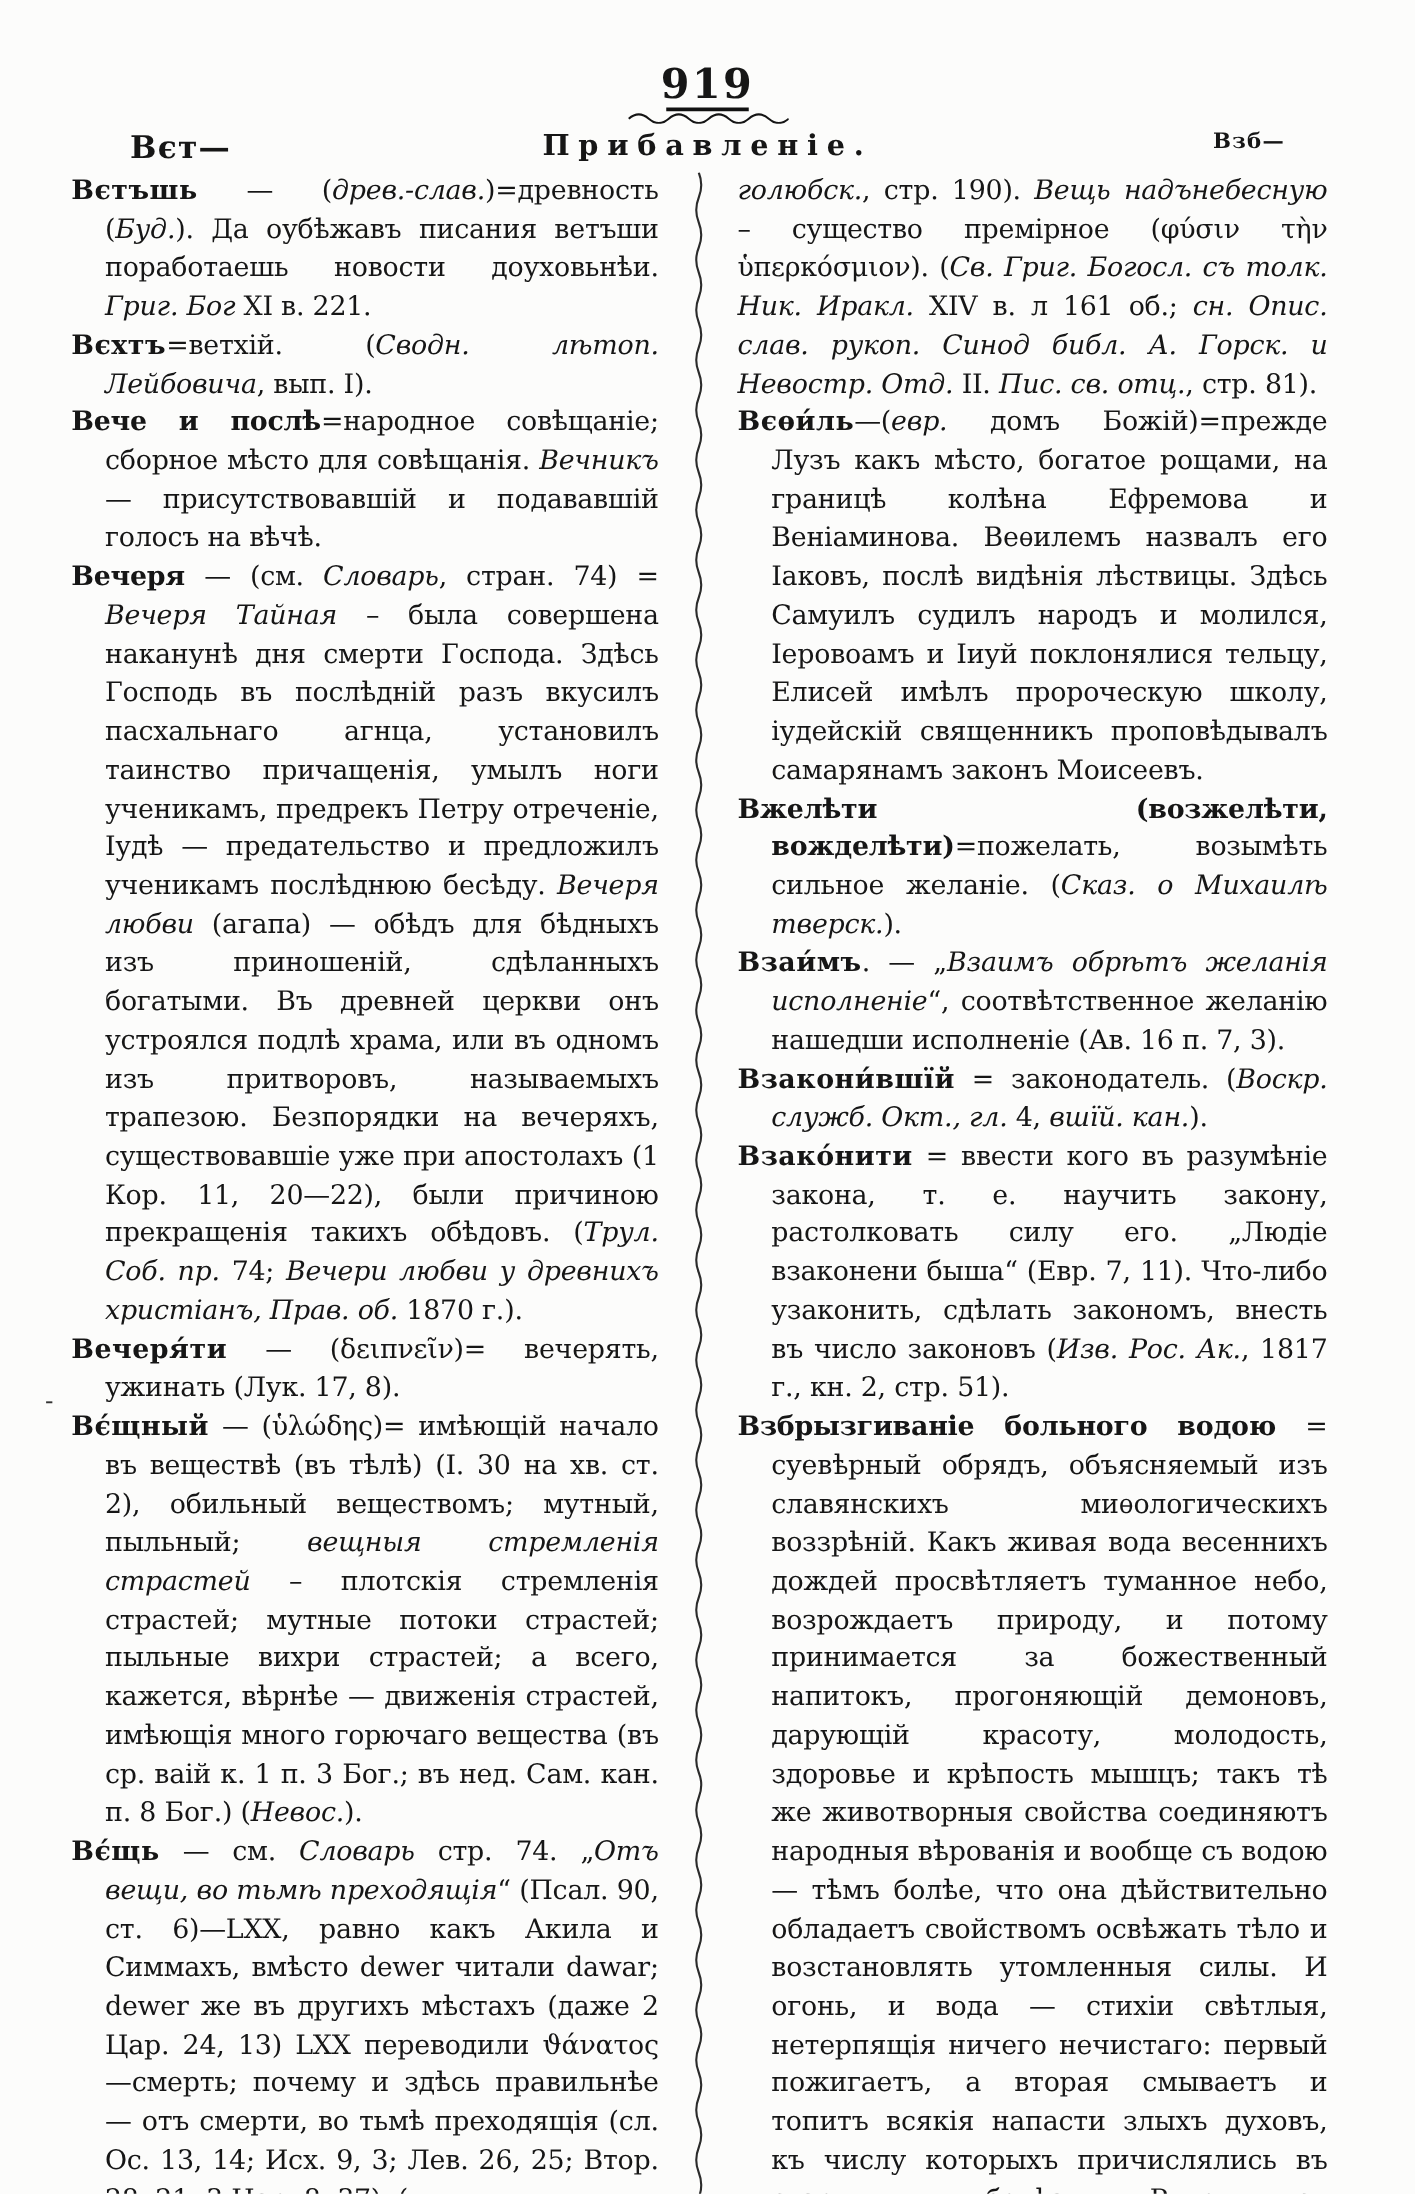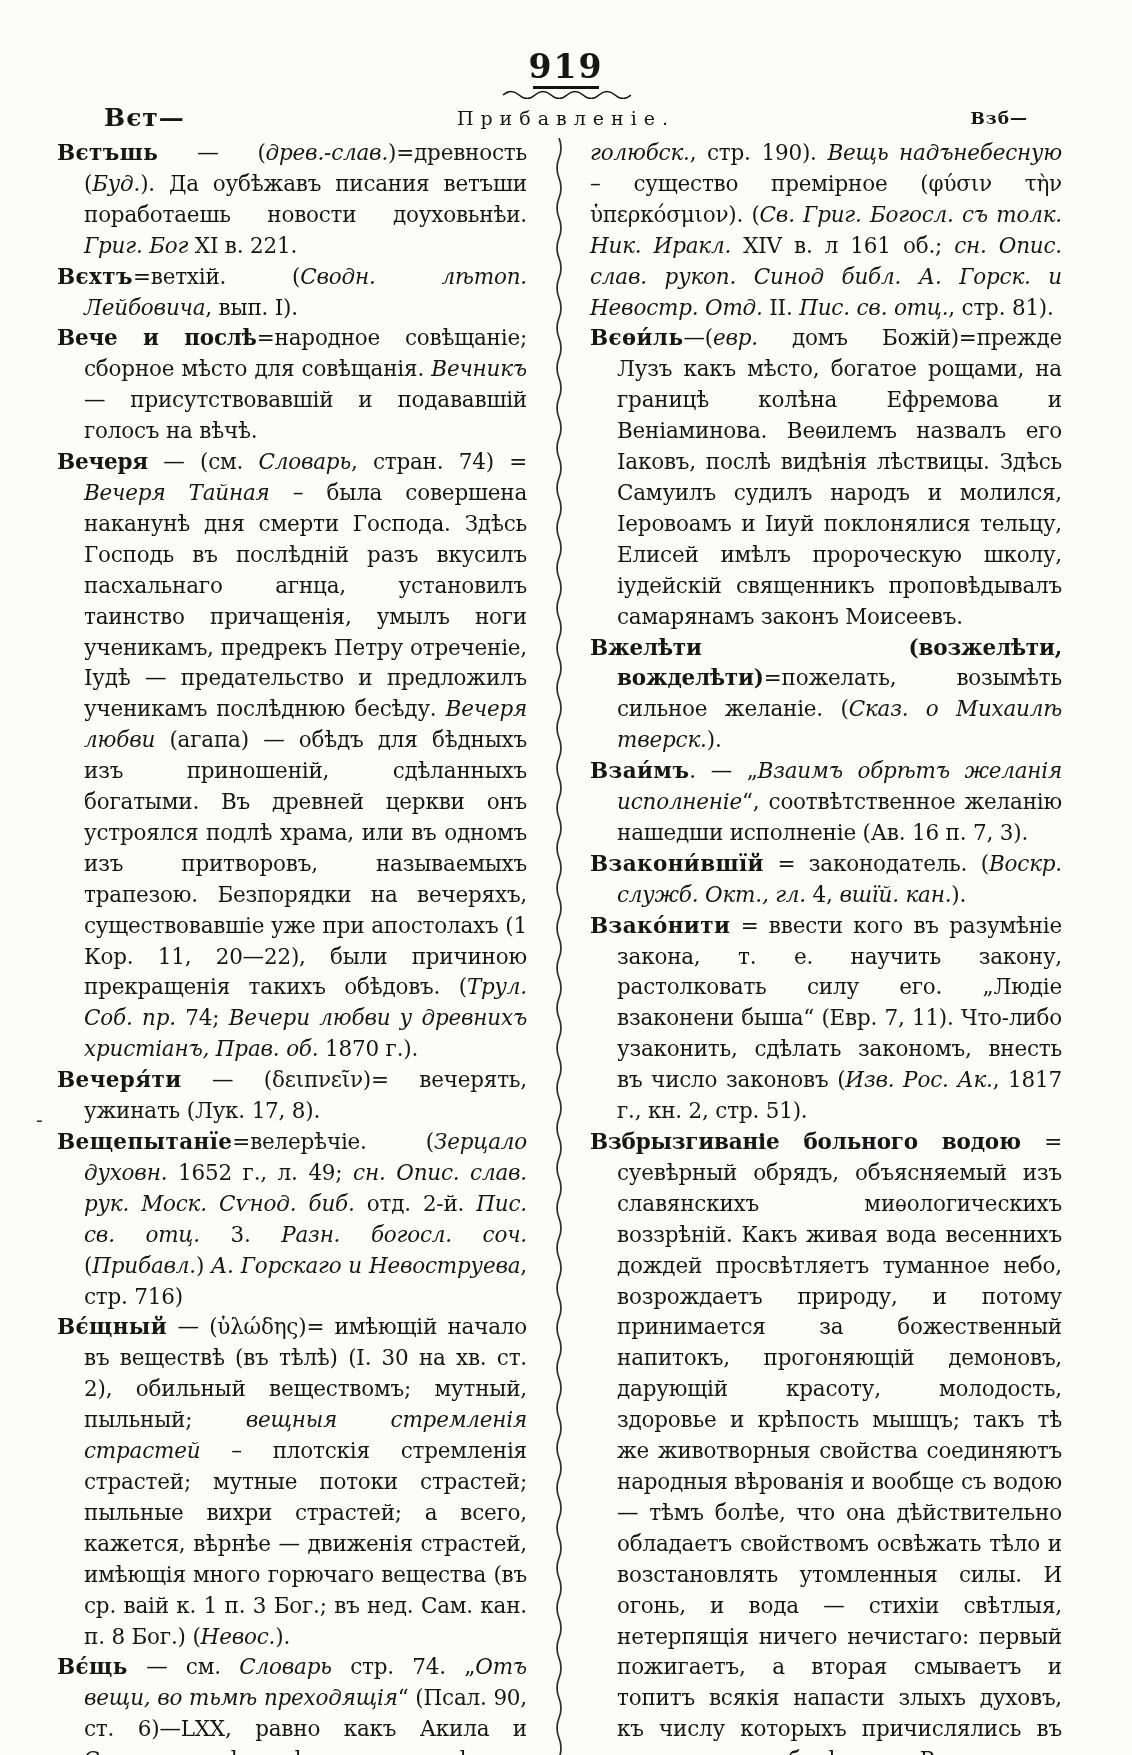--- a/index.html
+++ b/index.html
@@ -6,23 +6,23 @@
   body{
     width:1132px;height:1755px;
     background:#fcfcfb;color:#161616;
     font-family:"DejaVu Serif", serif;
     overflow:hidden;position:relative;
   }
   .page{padding-top:50px;}
   .page-number{text-align:center;font-size:33px;font-weight:bold;letter-spacing:2px;line-height:1;}
   .pn-rule{width:66px;border-top:3px solid #111;margin:3px auto 0;}
   .pn-squiggle{display:block;margin:0 auto;}
-  .running-head{display:flex;align-items:center;margin:4px 62px 2px;}
+  .running-head{display:flex;align-items:flex-start;margin:4px 62px 2px;}
   .head-left{width:190px;padding-left:42px;font-weight:bold;font-size:25px;letter-spacing:1px;box-sizing:border-box;}
-  .head-center{flex:1;text-align:center;font-size:19px;letter-spacing:7px;}
+  .head-center{flex:1;text-align:center;font-size:23px;letter-spacing:7px;font-weight:bold;}
   .head-right{width:190px;text-align:right;padding-right:42px;font-weight:bold;font-size:17px;letter-spacing:1px;box-sizing:border-box;}
   .columns{display:flex;margin:6px 0 0 57px;}
   .col{width:470px;text-align:justify;font-size:21.5px;line-height:30.9px;letter-spacing:-0.2px;}
   .col.right-col{width:472px;}
   .divider-wrap{width:63px;display:flex;justify-content:center;align-items:flex-start;}
   .entry{margin:0;padding-left:27px;text-indent:-27px;}
   .entry.cont{padding-left:0;text-indent:0;}
   .hw{font-weight:bold;}
   .hw.slav{letter-spacing:0.4px;}
   .artifact{position:absolute;left:36px;top:1108px;font-size:20px;color:#333;}
@@ -45,21 +45,20 @@
     <span class="head-right">Взб—</span>
   </div>
 
   <div class="columns">
     <div class="col left-col" id="col-left">
         <p class="entry"><b class="hw slav">Вєтъшь</b><span> — (<i>древ.-слав.</i>)=древность (<i>Буд.</i>). Да оубѣжавъ писания ветъши поработаешь новости доуховьнѣи. <i>Григ. Бог</i> XI в. 221.</span></p>
         <p class="entry"><b class="hw slav">Вєхтъ</b><span>=ветхій. (<i>Сводн. лѣтоп. Лейбовича</i>, вып. I).</span></p>
         <p class="entry"><b class="hw ">Вече и послѣ</b><span>=народное совѣщаніе; сборное мѣсто для совѣщанія. <i>Вечникъ</i> — присутствовавшій и подававшій голосъ на вѣчѣ.</span></p>
         <p class="entry"><b class="hw ">Вечеря</b><span> — (см. <i>Словарь</i>, стран. 74) = <i>Вечеря Тайная</i> – была совершена наканунѣ дня смерти Господа. Здѣсь Господь въ послѣдній разъ вкусилъ пасхальнаго агнца, установилъ таинство причащенія, умылъ ноги ученикамъ, предрекъ Петру отреченіе, Іудѣ — предательство и предложилъ ученикамъ послѣднюю бесѣду. <i>Вечеря любви</i> (агапа) — обѣдъ для бѣдныхъ изъ приношеній, сдѣланныхъ богатыми. Въ древней церкви онъ устроялся подлѣ храма, или въ одномъ изъ притворовъ, называемыхъ трапезою. Безпорядки на вечеряхъ, существовавшіе уже при апостолахъ (1 Кор. 11, 20—22), были причиною прекращенія такихъ обѣдовъ. (<i>Трул. Соб. пр.</i> 74; <i>Вечери любви у древнихъ христіанъ, Прав. об.</i> 1870 г.).</span></p>
         <p class="entry"><b class="hw slav">Вечеря́ти</b><span> — (δειπνεῖν)= вечерять, ужинать (Лук. 17, 8).</span></p>
-        <p class="entry"><b class="hw slav">Вещепытанїе</b><span>=велерѣчіе. (<i>Зерцало духовн.</i> 1652 г., л. 49; <i>сн. Опис. слав. рук. Моск. Сѵнод. биб.</i> отд. 2-й. <i>Пис. св. отц.</i> 3. <i>Разн. богосл. соч.</i> (<i>Прибавл.</i>) <i>А. Горскаго и Невоструева</i>, стр. 716)</span></p>
         <p class="entry"><b class="hw slav">Вє́щный</b><span> — (ὑλώδης)= имѣющій начало въ веществѣ (въ тѣлѣ) (І. 30 на хв. ст. 2), обильный веществомъ; мутный, пыльный; <i>вещныя стремленія страстей</i> – плотскія стремленія страстей; мутные потоки страстей; пыльные вихри страстей; а всего, кажется, вѣрнѣе — движенія страстей, имѣющія много горючаго вещества (въ ср. ваій к. 1 п. 3 Бог.; въ нед. Сам. кан. п. 8 Бог.) (<i>Невос.</i>).</span></p>
         <p class="entry"><b class="hw slav">Вє́щь</b><span> — см. <i>Словарь</i> стр. 74. „<i>Отъ вещи, во тьмѣ преходящія</i>“ (Псал. 90, ст. 6)—LXX, равно какъ Акила и Симмахъ, вмѣсто dewer читали dawar; dewer же въ другихъ мѣстахъ (даже 2 Цар. 24, 13) LXX переводили ϑάνατος—смерть; почему и здѣсь правильнѣе — отъ смерти, во тьмѣ преходящія (сл. Ос. 13, 14; Исх. 9, 3; Лев. 26, 25; Втор. 28, 21; 3 Цар. 8, 37). (</span></p>
       </div>
     <div class="divider-wrap">
       <svg width="14" height="1625" viewBox="0 0 14 1625" preserveAspectRatio="none">
         <path id="wavepath" fill="none" stroke="#2b2b2b" stroke-width="1.7" d="M7 0 q4 10 0 20 q-4 10 0 20 q4 10 0 20 q-4 10 0 20 q4 10 0 20 q-4 10 0 20 q4 10 0 20 q-4 10 0 20 q4 10 0 20 q-4 10 0 20 q4 10 0 20 q-4 10 0 20 q4 10 0 20 q-4 10 0 20 q4 10 0 20 q-4 10 0 20 q4 10 0 20 q-4 10 0 20 q4 10 0 20 q-4 10 0 20 q4 10 0 20 q-4 10 0 20 q4 10 0 20 q-4 10 0 20 q4 10 0 20 q-4 10 0 20 q4 10 0 20 q-4 10 0 20 q4 10 0 20 q-4 10 0 20 q4 10 0 20 q-4 10 0 20 q4 10 0 20 q-4 10 0 20 q4 10 0 20 q-4 10 0 20 q4 10 0 20 q-4 10 0 20 q4 10 0 20 q-4 10 0 20 q4 10 0 20 q-4 10 0 20 q4 10 0 20 q-4 10 0 20 q4 10 0 20 q-4 10 0 20 q4 10 0 20 q-4 10 0 20 q4 10 0 20 q-4 10 0 20 q4 10 0 20 q-4 10 0 20 q4 10 0 20 q-4 10 0 20 q4 10 0 20 q-4 10 0 20 q4 10 0 20 q-4 10 0 20 q4 10 0 20 q-4 10 0 20 q4 10 0 20 q-4 10 0 20 q4 10 0 20 q-4 10 0 20 q4 10 0 20 q-4 10 0 20 q4 10 0 20 q-4 10 0 20 q4 10 0 20 q-4 10 0 20 q4 10 0 20 q-4 10 0 20 q4 10 0 20 q-4 10 0 20 q4 10 0 20 q-4 10 0 20 q4 10 0 20 q-4 10 0 20 q4 10 0 20 q-4 10 0 20 q4 10 0 20 q-4 10 0 20"></path>
       </svg>
     </div>
     <div class="col right-col" id="col-right">
         <p class="entry cont"><span><i>голюбск.</i>, стр. 190). <i>Вещь надънебесную</i> – существо премірное (φύσιν τὴν ὑπερκόσμιον). (<i>Св. Григ. Богосл. съ толк. Ник. Иракл.</i> XIV в. л 161 об.; <i>сн. Опис. слав. рукоп. Синод библ. А. Горск. и Невостр. Отд.</i> II. <i>Пис. св. отц.</i>, стр. 81).</span></p>

